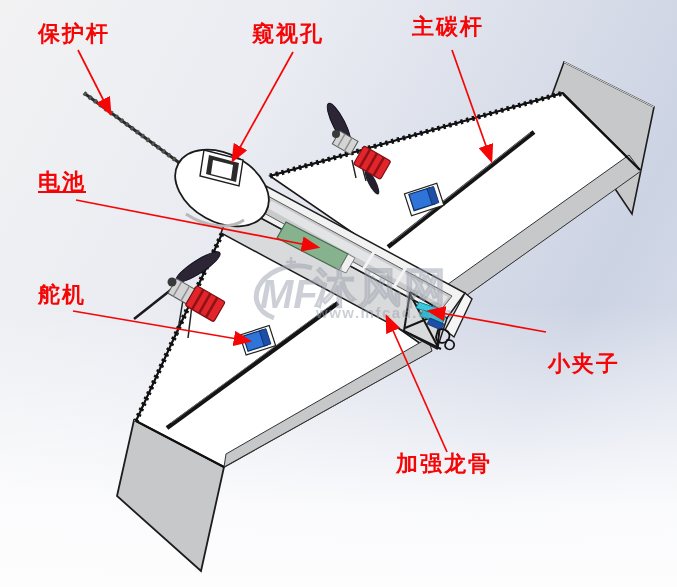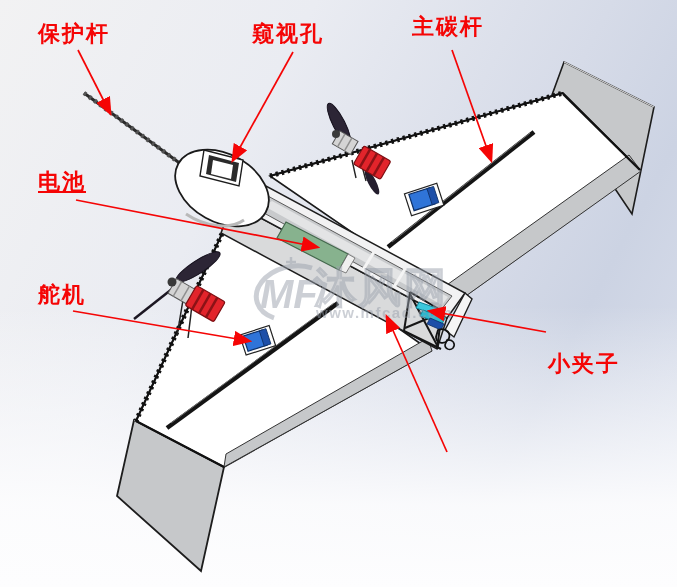--- a/index.html
+++ b/index.html
@@ -187,14 +187,15 @@
       <line x1="447" y1="452" x2="387" y2="317" marker-end="url(#rhead)"></line>
     </g>
   </svg>
 
   <div class="callout" style="left:38px;top:22px;">保护杆</div>
   <div class="callout" style="left:252px;top:22px;">窥视孔</div>
   <div class="callout" style="left:412px;top:15px;">主碳杆</div>
   <div class="callout" style="left:38px;top:170px;text-decoration:underline;">电池</div>
   <div class="callout" style="left:38px;top:283px;text-align:center;">舵机</div>
   <div class="callout" style="left:548px;top:328px;margin-top:24px;">小夹子</div>
+  <div class="callout" style="left:396px;top:452px;">加强龙骨</div>
 
 </div>
 
 </body></html>

